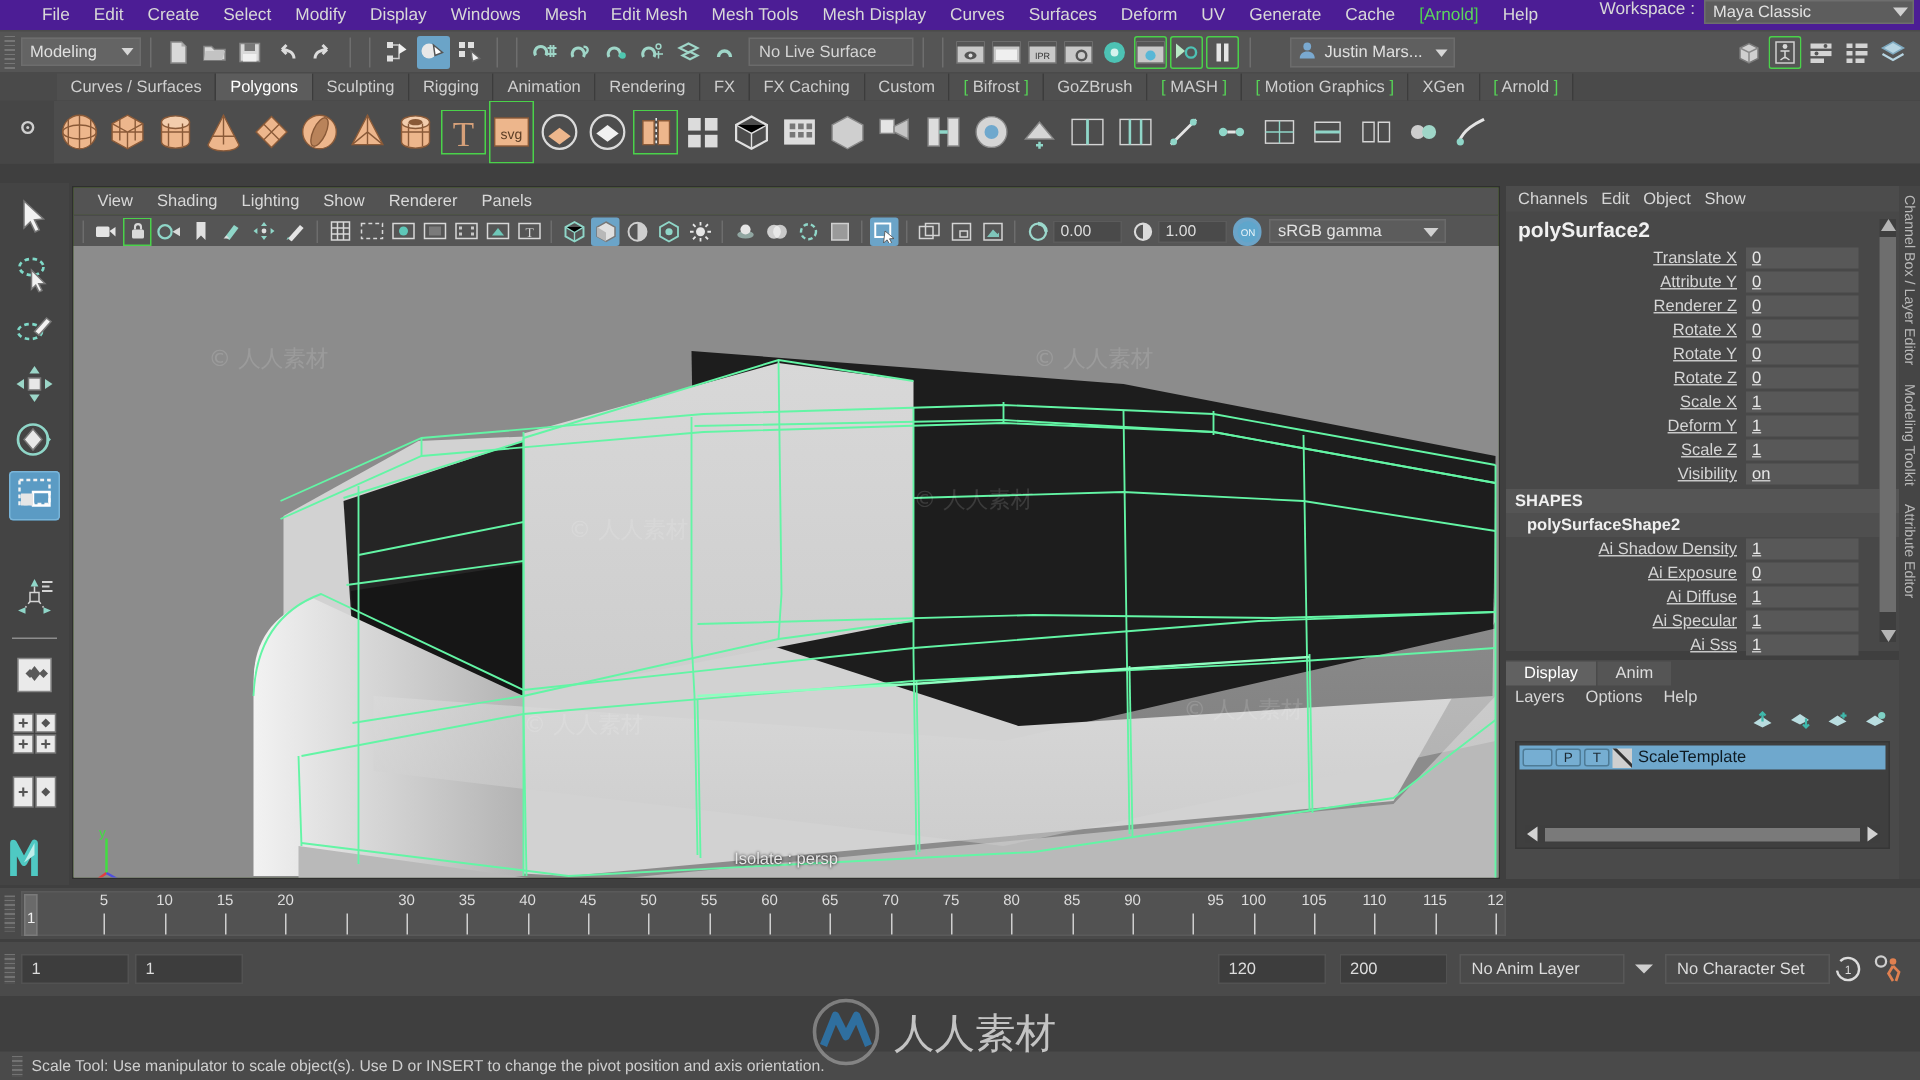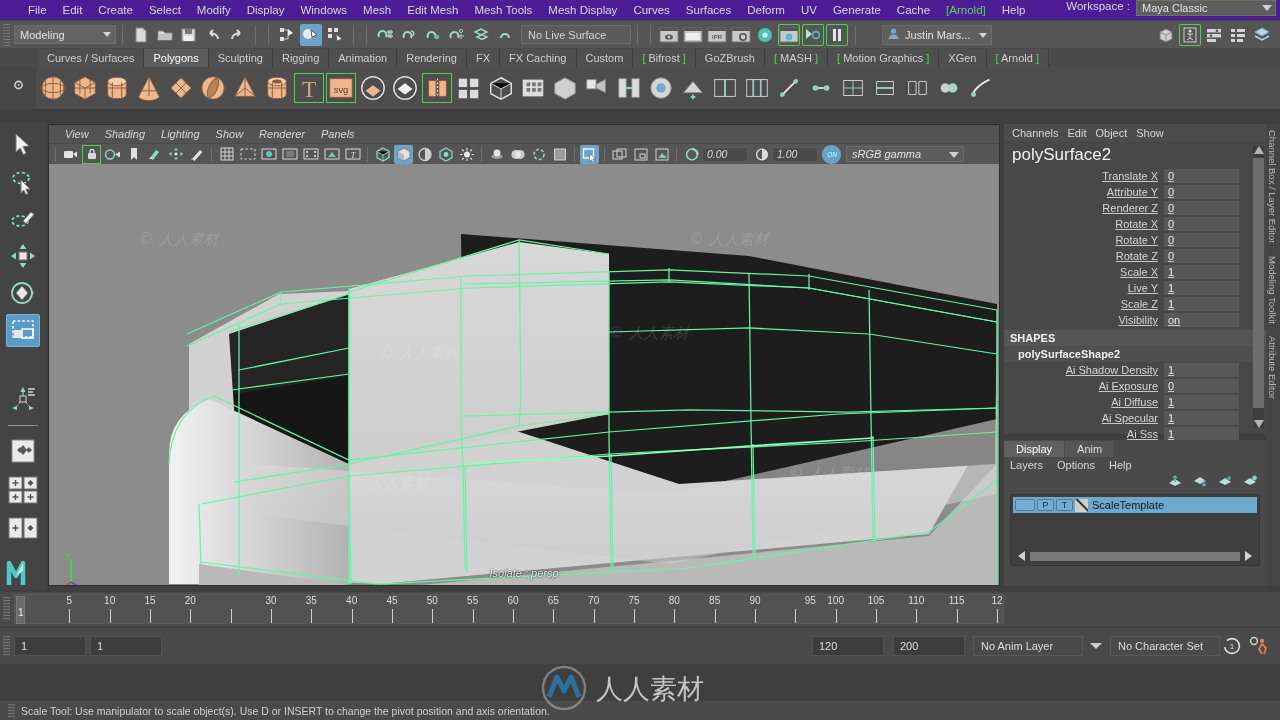--- a/index.html
+++ b/index.html
@@ -33,21 +33,21 @@
     border-right:5px solid transparent; border-top:6px solid #d0d0d0; }
 
   
   .statusline {
     height:28px; background:#555; display:flex; align-items:center; padding:0 3px;
     border-top:1px solid #4b4b4b; position:relative;
   }
   .dots-handle { width:7px; height:22px; background:
      repeating-linear-gradient(to bottom,#888 0 1px, #555 1px 3px); margin-right:4px; opacity:.65;}
   .mode-combo {
-    width:102px; height:19px; background:#646464; border:1px solid #6d6d6d; color:#e0e0e0;
+    width:80px; height:19px; background:#646464; border:1px solid #6d6d6d; color:#e0e0e0;
     display:flex; align-items:center; padding-left:5px; font-size:11px; position:relative;
   }
   .mode-combo .arr { position:absolute; right:4px; top:6px; border-left:4px solid transparent;
     border-right:4px solid transparent; border-top:5px solid #d6d6d6;}
   .sep { width:1px; height:20px; background:#6e6e6e; margin:0 6px; }
   .tb-btn {
     width:22px; height:22px; margin:0 1px; display:flex; align-items:center; justify-content:center;
     border-radius:2px;
   }
   .tb-btn.active { background:#6ba4c8; }
@@ -89,21 +89,21 @@
     position:absolute; left:0; top:122px; width:46px; bottom:130px; background:#444;
     display:flex; flex-direction:column; align-items:center; padding-top:6px;
   }
   .tool { width:34px; height:34px; display:flex; align-items:center; justify-content:center;
     margin-bottom:4px; border-radius:3px;}
   .tool.active { background:#5b9bc4; box-shadow:inset 0 0 0 1px #79b4d8;}
   .tool-div { width:30px; height:1px; background:#8d8d8d; margin:7px 0 8px;}
 
   
   .vp-wrap { position:absolute; left:48px; top:124px; width:952px; height:462px;
-    background:#4d7c0f; border:1px solid #2f2f2f;font-style:italic; }
+    background:#4d7c0f; border:1px solid #2f2f2f; }
   .vp-menubar { height:18px; background:#535353; display:flex; align-items:center; padding-left:8px;}
   .vp-menubar .vm { padding:1px 8px; font-size:11px; color:#d8d8d8; }
   .vp-toolbar { height:21px; background:#555; display:flex; align-items:center; padding-left:2px;
      border-top:1px solid #4a4a4a;}
   .vtb { width:19px;height:19px; display:flex;align-items:center;justify-content:center; margin:0 1px;}
   .vtb.active { background:#6ba4c8; border-radius:2px;}
   .vtb.gbox { box-shadow:0 0 0 1px #4ad24a inset; }
   .vsep { width:1px; height:15px; background:#6d6d6d; margin:0 4px;}
   .numfield { width:46px;height:15px;background:#4a4a4a;border:1px solid #5b5b5b;color:#ddd;
     font-size:10.5px; display:flex;align-items:center;padding-left:4px;}
@@ -112,21 +112,21 @@
   .gamma-combo .arr{position:absolute;right:4px;top:5px;border-left:5px solid transparent;
     border-right:5px solid transparent;border-top:6px solid #d0d0d0;}
   .vp-canvas { position:relative; width:100%; height:calc(100% - 39px); background:#8a8a8a; overflow:hidden;}
   .iso-label { position:absolute; left:50%; transform:translateX(-50%); bottom:6px;
     color:#e8e8e8; font-size:11px; text-shadow:0 0 2px #000; }
 
   
   .chbox { position:absolute; left:1004px; top:124px; width:262px; height:310px; background:#484848;}
   .chbox-menu { height:17px; display:flex; align-items:center; padding-left:8px; background:#4c4c4c;}
   .chbox-menu span { font-size:11px; color:#d6d6d6; padding:0 9px 0 0; }
-  .chbox-title { font-size:17px; font-weight:normal; color:#f0f0f0; padding:4px 0 3px 8px;}
+  .chbox-title { font-size:14px; font-weight:bold; color:#f0f0f0; padding:4px 0 3px 8px;}
   .ch-rows { position:relative;text-decoration:underline; }
   .ch-row { display:flex; align-items:center; height:16px; }
   .ch-label { width:160px; text-align:right; padding-right:6px; font-size:11px; color:#d5d5d5;}
   .ch-val { width:75px; height:14px; background:#585858; color:#e8e8e8; font-size:11px;
      padding-left:4px; display:flex; align-items:center; }
   .ch-section { font-size:11px; font-weight:bold; color:#efefef; background:#555;
      padding:2px 0 2px 6px; margin-top:2px;}
   .ch-shape { font-size:11px; font-weight:bold; color:#efefef; background:#4f4f4f;
      padding:2px 0 2px 14px;}
   .ch-scroll { position:absolute; right:2px; top:22px; width:11px; height:282px; background:#3e3e3e;}
@@ -547,21 +547,21 @@
           </span>
         </div>
         <div class="shelf-ico">
           <span style="display:flex;align-items:center;justify-content:center;width:30px;height:30px;box-shadow:0 0 0 1px #4ad24a inset;">
             <svg width="28" height="28" viewBox="0 0 30 30">
               <text x="15" y="25" font-size="25" fill="#d6a079" text-anchor="middle" font-family="Liberation Serif">T</text>
             </svg>
           </span>
         </div>
         <div class="shelf-ico">
-          <span style="display:flex;align-items:center;justify-content:center;width:30px;height:30px;box-shadow:0 0 0 1px #4ad24a inset;">
+          <span style="display:flex;align-items:center;justify-content:center;width:30px;height:42px;box-shadow:0 0 0 1px #4ad24a inset;">
             <svg width="28" height="28" viewBox="0 0 30 30">
               <rect x="3" y="5" width="24" height="20" fill="#edb68c" stroke="#8a5a38"></rect>
               <text x="15" y="20" font-size="10" fill="#5b3d25" text-anchor="middle" font-family="Liberation Sans">svg</text>
             </svg>
           </span>
         </div>
         <div class="shelf-ico">
           <span style="display:flex;align-items:center;justify-content:center;width:30px;height:30px;">
             <svg width="28" height="28" viewBox="0 0 30 30">
               <circle cx="15" cy="15" r="12" fill="none" stroke="#dadada" stroke-width="1.6"></circle>
@@ -1174,21 +1174,21 @@
         </div>
         <div class="ch-row">
           <div class="ch-label">Rotate Z</div>
           <div class="ch-val">0</div>
         </div>
         <div class="ch-row">
           <div class="ch-label">Scale X</div>
           <div class="ch-val">1</div>
         </div>
         <div class="ch-row">
-          <div class="ch-label">Live Y</div>
+          <div class="ch-label">Deform Y</div>
           <div class="ch-val">1</div>
         </div>
         <div class="ch-row">
           <div class="ch-label">Scale Z</div>
           <div class="ch-val">1</div>
         </div>
         <div class="ch-row">
           <div class="ch-label">Visibility</div>
           <div class="ch-val">on</div>
         </div>

